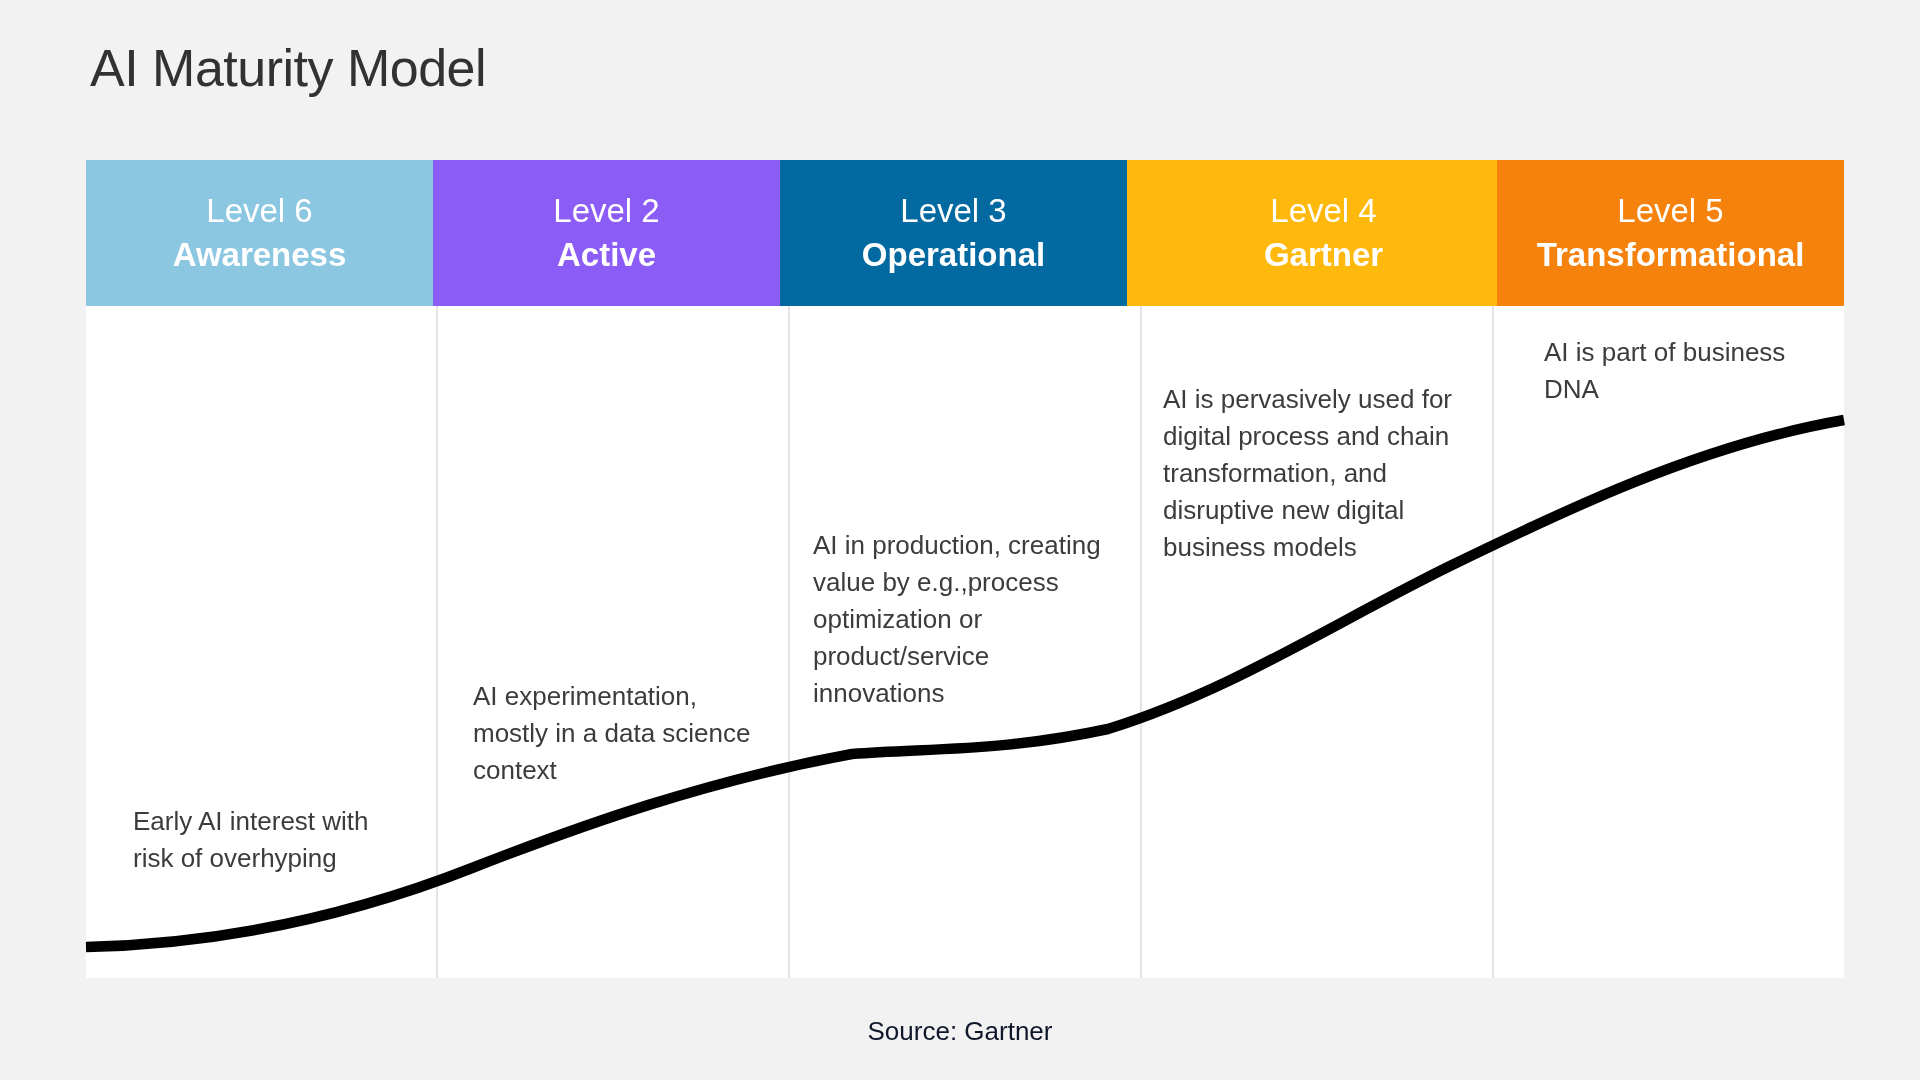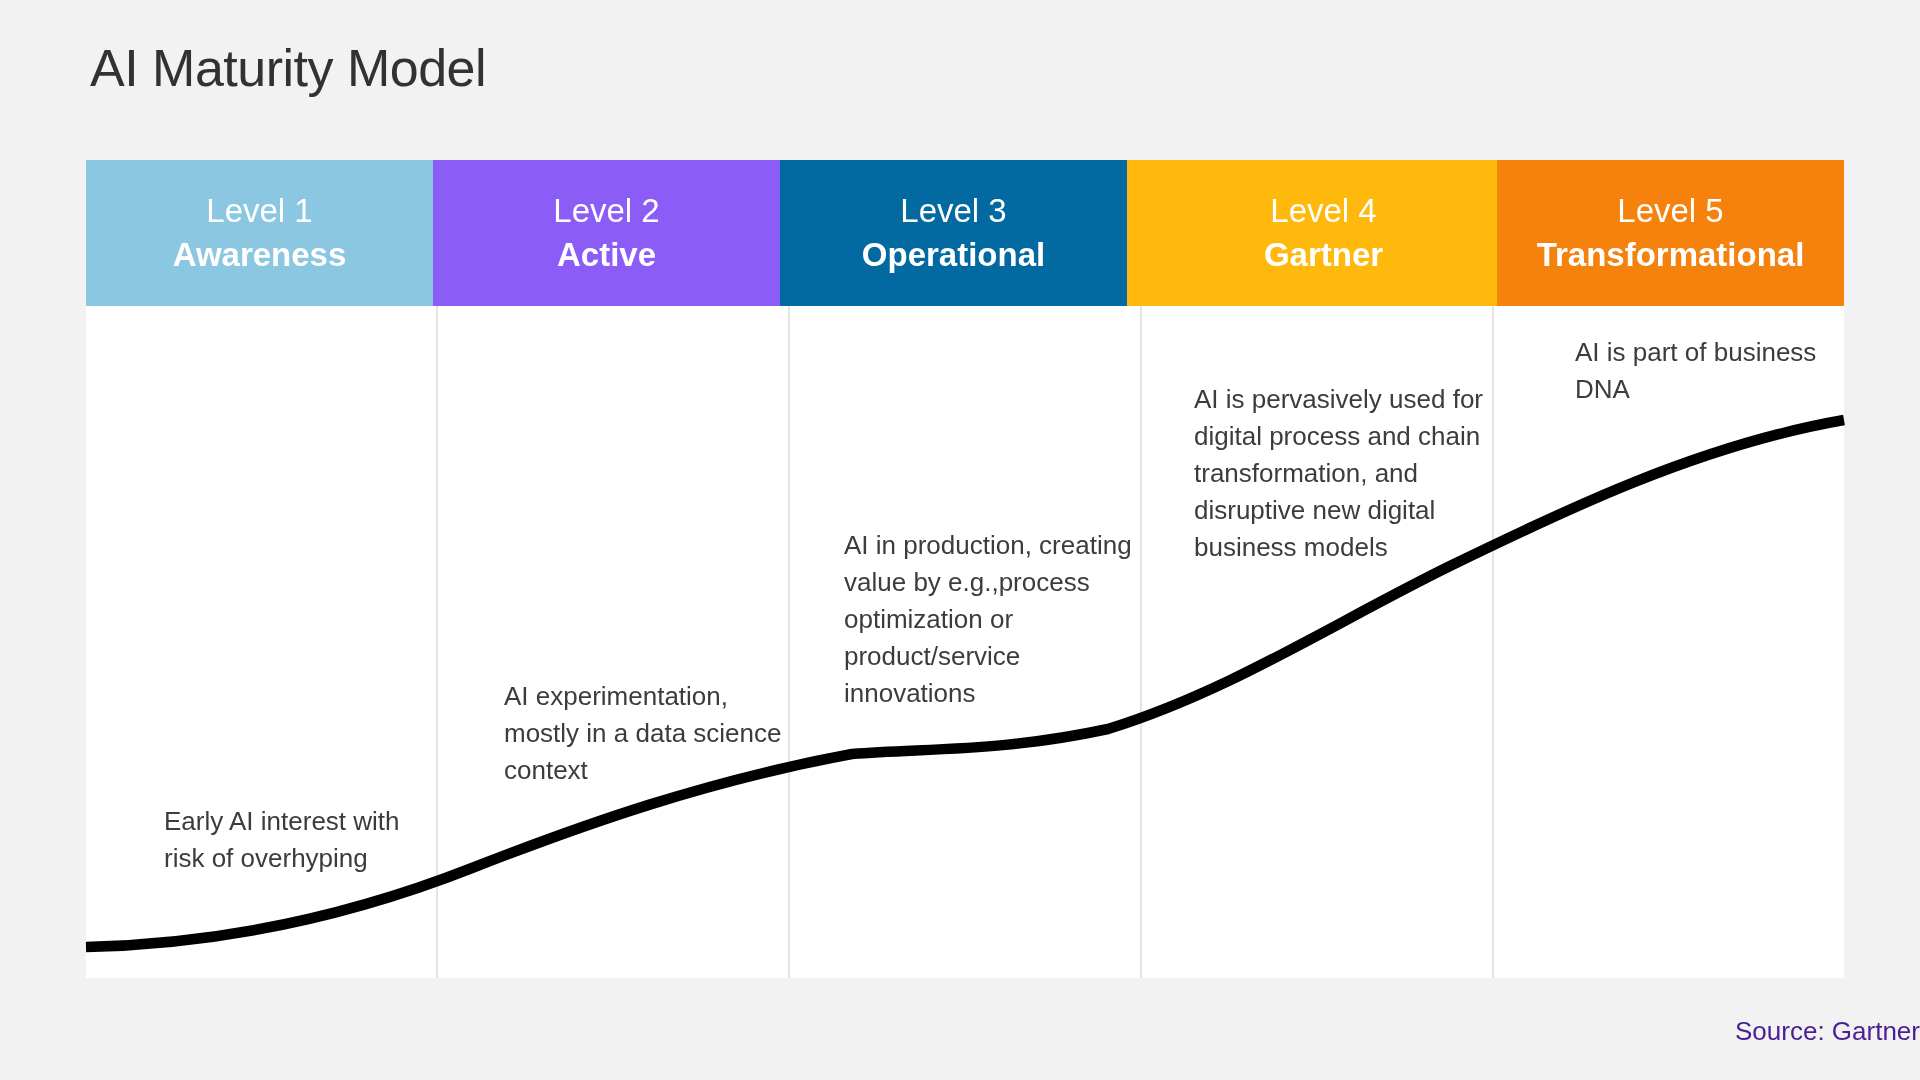--- a/index.html
+++ b/index.html
@@ -21,51 +21,51 @@
   .header-row { display: flex; height: 146px; }
   .header-cell {
     flex: 1; color: #ffffff;
     display: flex; flex-direction: column;
     align-items: center; justify-content: center;
     line-height: 1.33; text-align: center;
   }
   .header-cell .lvl  { font-size: 33px; font-weight: 400; }
   .header-cell .name { font-size: 33px; font-weight: 700; }
   .body-row { display: flex; height: 672px; background: #ffffff; }
-  .body-cell { flex: 1; position: relative; border-right: 2px solid #e4e4e4; margin-left: 31px; }
+  .body-cell { flex: 1; position: relative; border-right: 2px solid #e4e4e4; }
   .body-cell:last-child { border-right: none; }
   .desc {
     position: absolute;
     font-size: 26px; line-height: 37px; color: #3c3c3c;
     white-space: pre-line;
   }
   .body-cell:nth-child(1) .desc { left: 47px; top: 497px; }
   .body-cell:nth-child(2) .desc { left: 35px; top: 372px; }
   .body-cell:nth-child(3) .desc { left: 23px; top: 221px; }
   .body-cell:nth-child(4) .desc { left: 21px; top: 75px;  }
   .body-cell:nth-child(5) .desc { left: 50px; top: 28px;  }
   .curve-svg {
     position: absolute; left: 0; top: 0;
     width: 1920px; height: 1080px;
     pointer-events: none;
   }
   .source {
     position: absolute; left: 0; top: 1016px; width: 1920px;
-    text-align: right; font-size: 26px; color: #4c1d95;
+    text-align: center; font-size: 26px; color: #0f172a;
   }
 </style>
 </head>
 <body>
 
 <div class="title">AI Maturity Model</div>
 
 <div class="model">
   <div class="header-row">
     <div class="header-cell" style="background-color: rgb(140, 199, 226);">
-      <div class="lvl">Level 1</div>
+      <div class="lvl">Level 6</div>
       <div class="name">Awareness</div>
     </div>
     <div class="header-cell" style="background-color: #8b5cf6;">
       <div class="lvl">Level 2</div>
       <div class="name">Active</div>
     </div>
     <div class="header-cell" style="background-color: #0369a1;">
       <div class="lvl">Level 3</div>
       <div class="name">Operational</div>
     </div>

